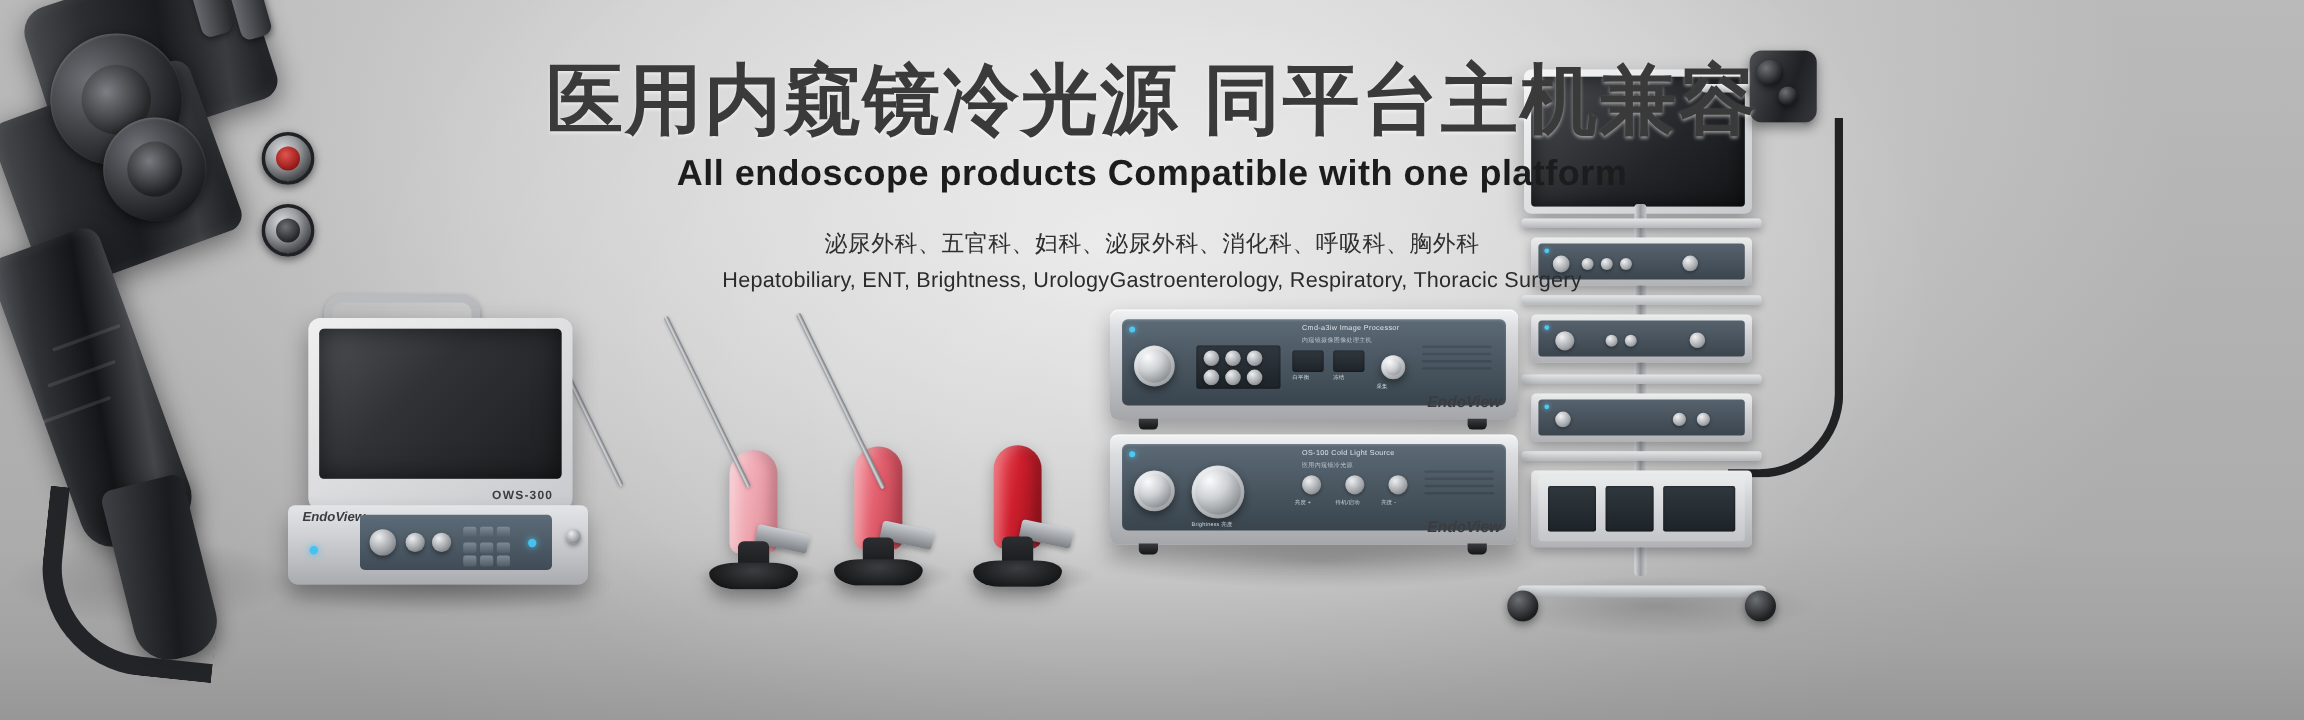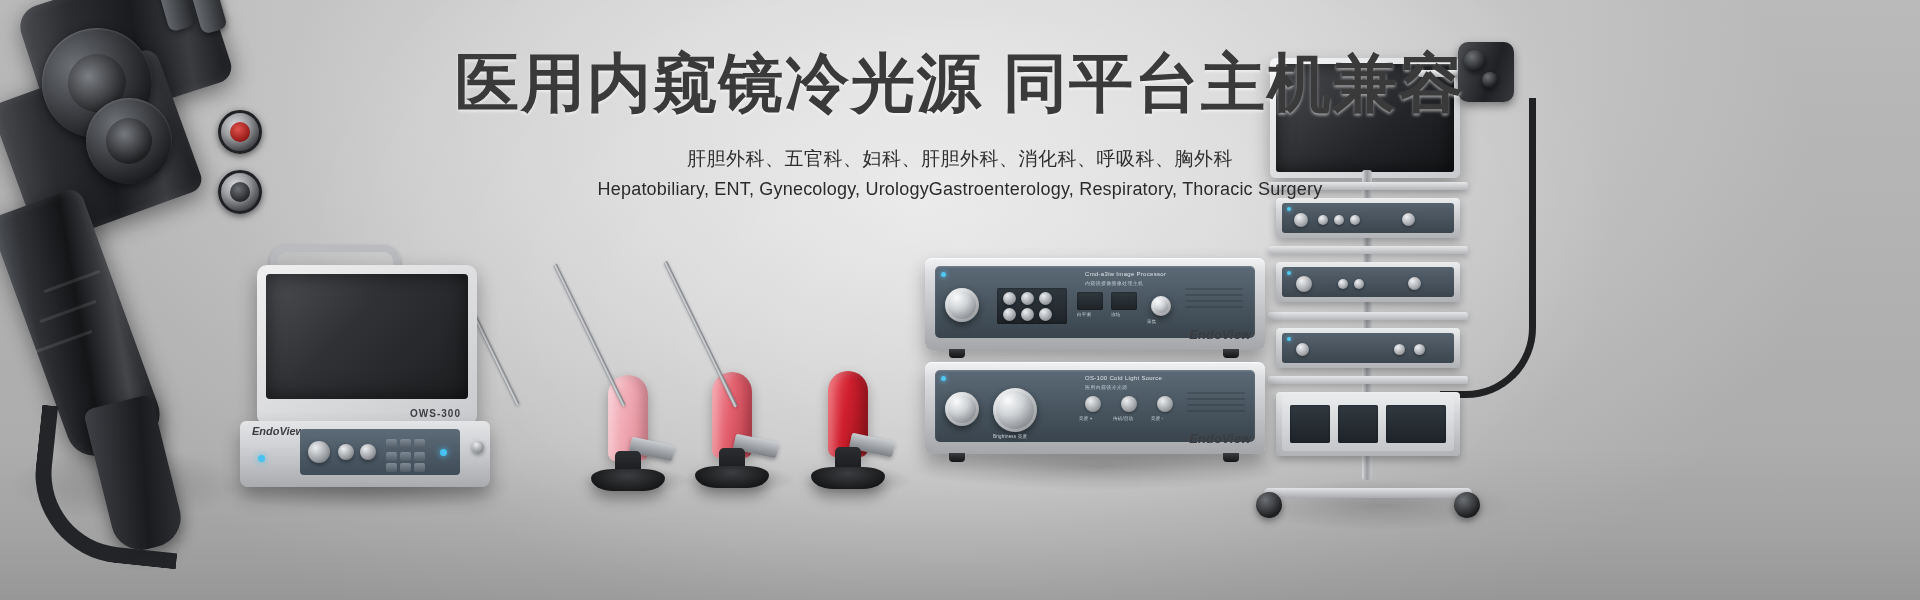--- a/index.html
+++ b/index.html
@@ -573,20 +573,21 @@
       </div>
     </div>
 
     <div id="cart-basebar"></div>
     <div class="cart-wheel" style="left:-34px; top:452px;"></div>
     <div class="cart-wheel" style="left:164px; top:452px;"></div>
   </div>
 
   <div id="textblock">
     <div id="headline">医用内窥镜冷光源 同平台主机兼容</div>
-    <div id="deptzh">肝胆外科、五官科、妇科、肝胆外科、消化科、呼吸科、胸外科</div>
-    <div id="depten">Hepatobiliary, ENT, Gynecology, UrologyGastroenterology, Respiratory, Thoracic Surgery</div>
+    <div id="subheadline">All endoscope products Compatible with one platform</div>
+    <div id="deptzh">泌尿外科、五官科、妇科、泌尿外科、消化科、呼吸科、胸外科</div>
+    <div id="depten">Hepatobiliary, ENT, Brightness, UrologyGastroenterology, Respiratory, Thoracic Surgery</div>
   </div>
 
   <div id="vignette"></div>
   <div id="floorshade"></div>
 
 </div>
 
 </body></html>

